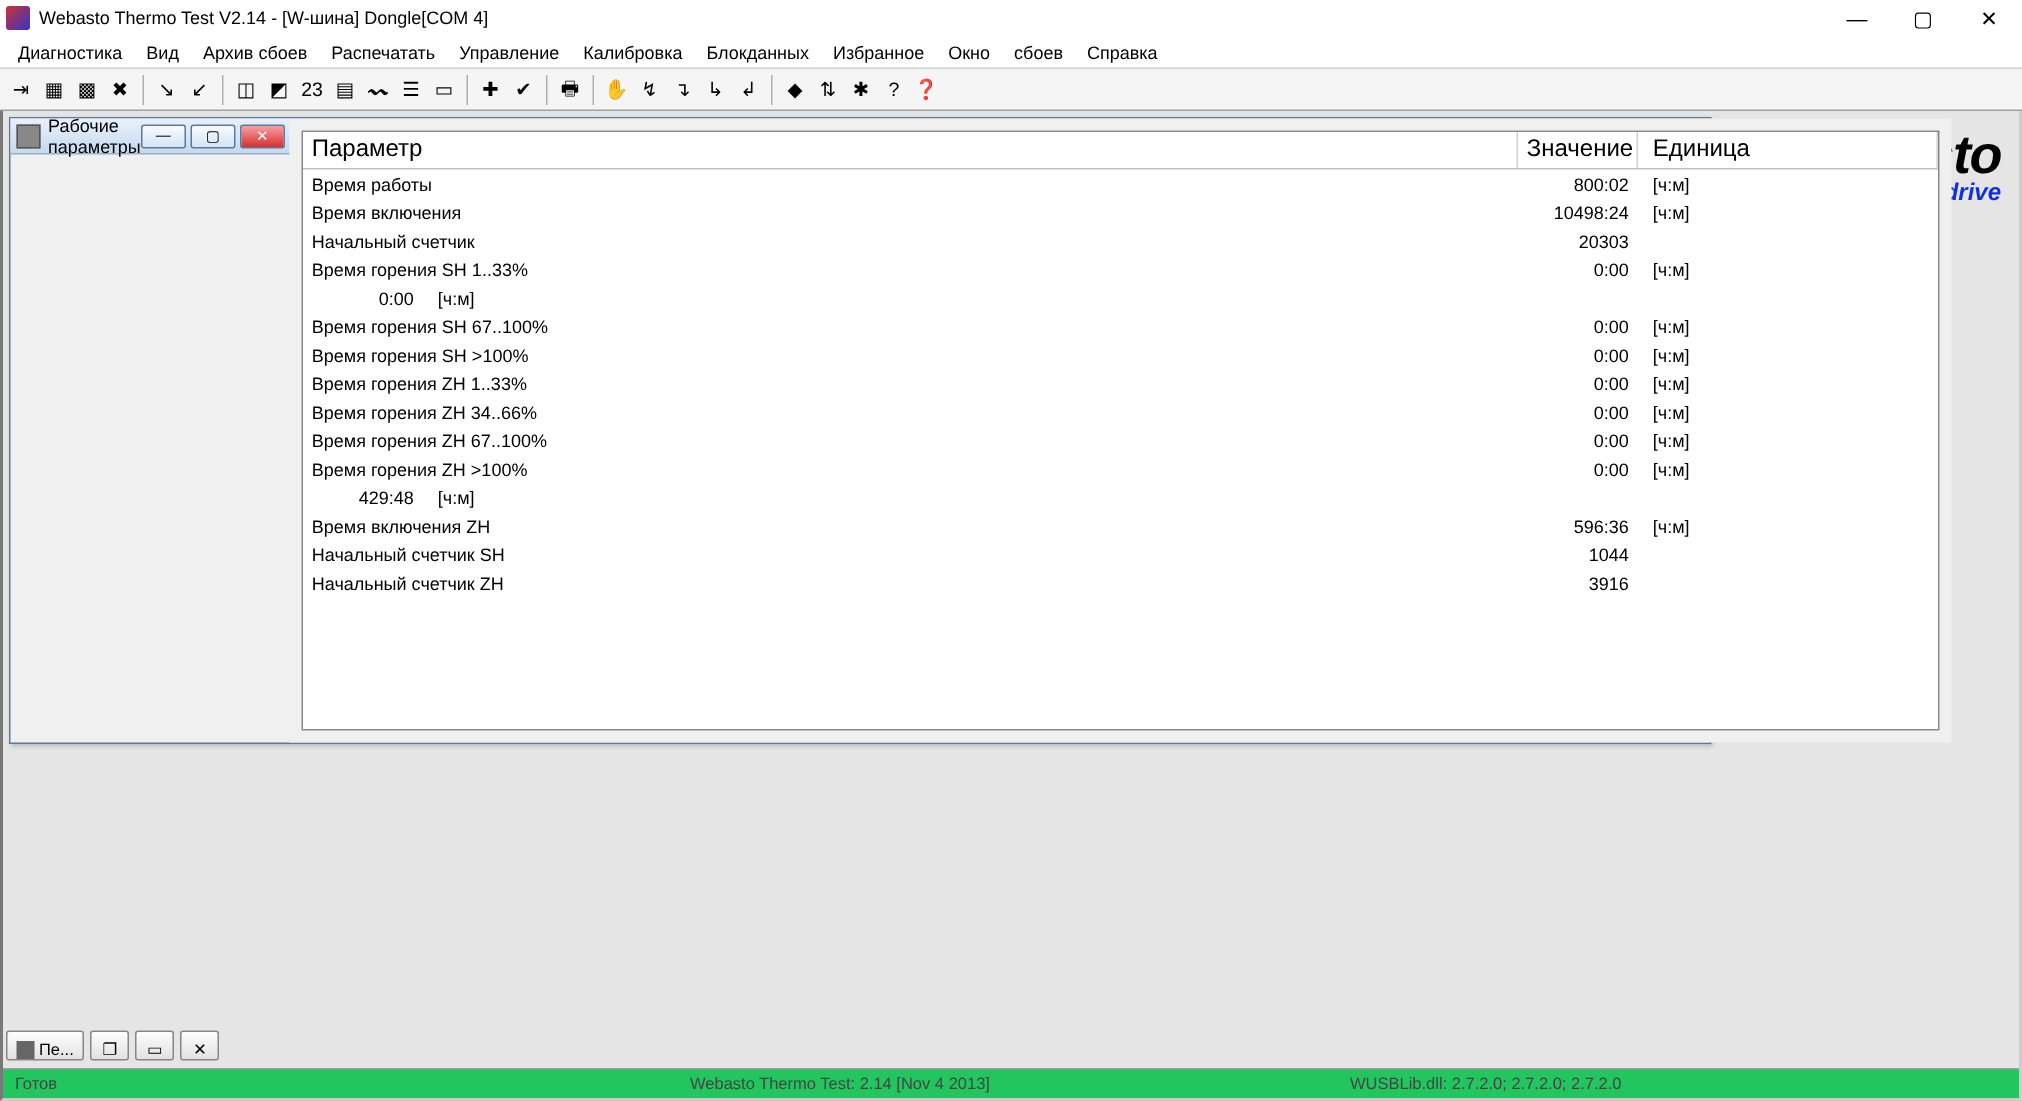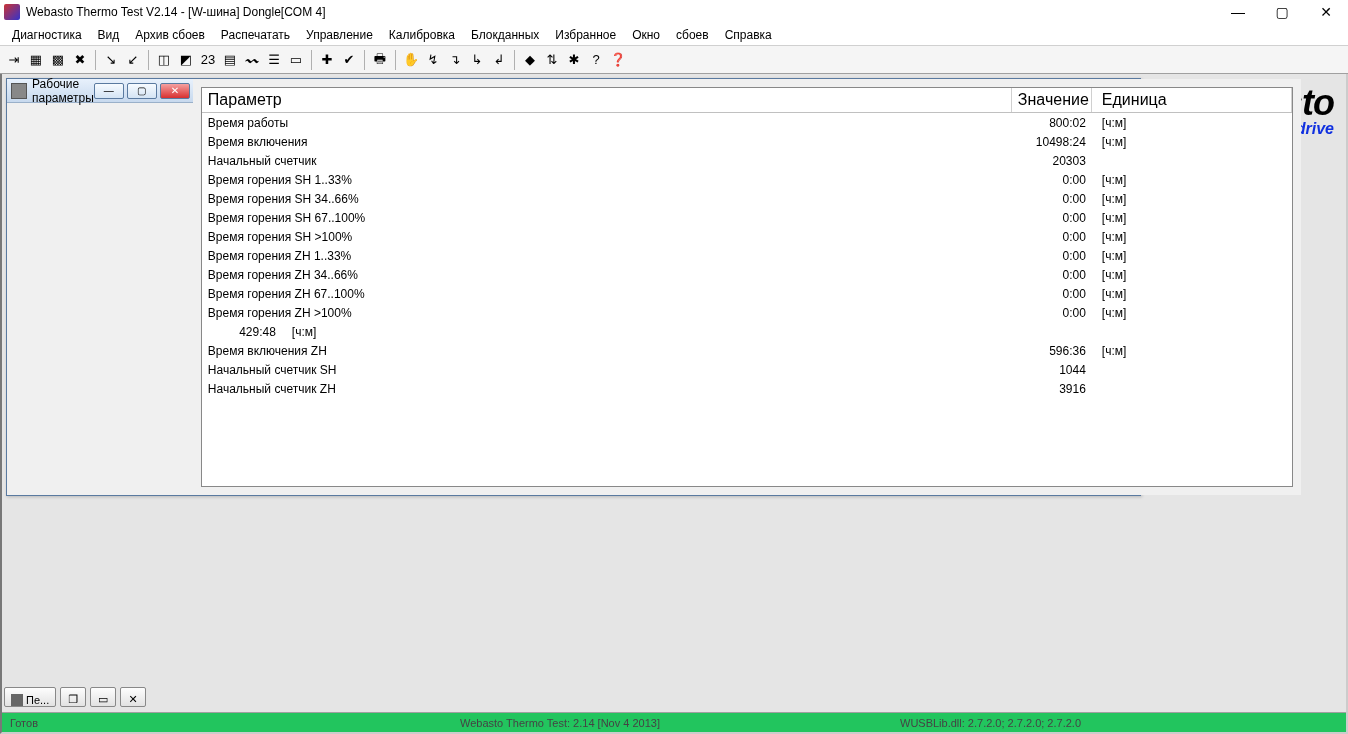--- a/index.html
+++ b/index.html
@@ -309,21 +309,20 @@
                 <div class="cell col-param">Начальный счетчик</div>
                 <div class="cell col-value">20303</div>
                 <div class="cell col-unit"></div>
               </div>
               <div class="row">
                 <div class="cell col-param">Время горения SH 1..33%</div>
                 <div class="cell col-value">0:00</div>
                 <div class="cell col-unit">[ч:м]</div>
               </div>
               <div class="row">
-                <div class="cell col-param">Время горения SH 34..66%</div>
                 <div class="cell col-value">0:00</div>
                 <div class="cell col-unit">[ч:м]</div>
               </div>
               <div class="row">
                 <div class="cell col-param">Время горения SH 67..100%</div>
                 <div class="cell col-value">0:00</div>
                 <div class="cell col-unit">[ч:м]</div>
               </div>
               <div class="row">
                 <div class="cell col-param">Время горения SH &gt;100%</div>

